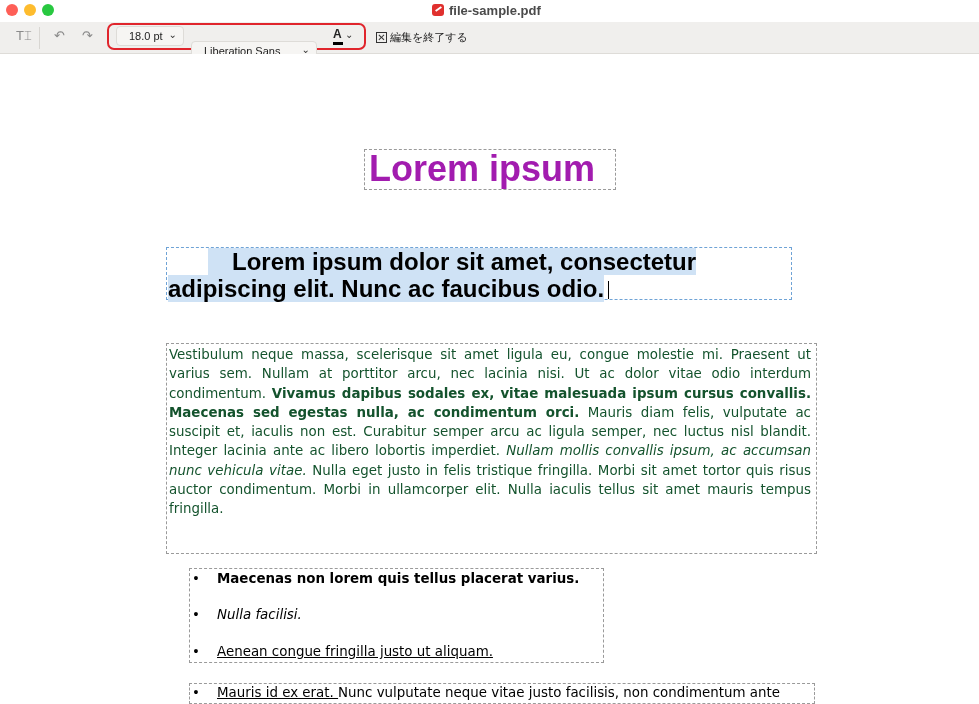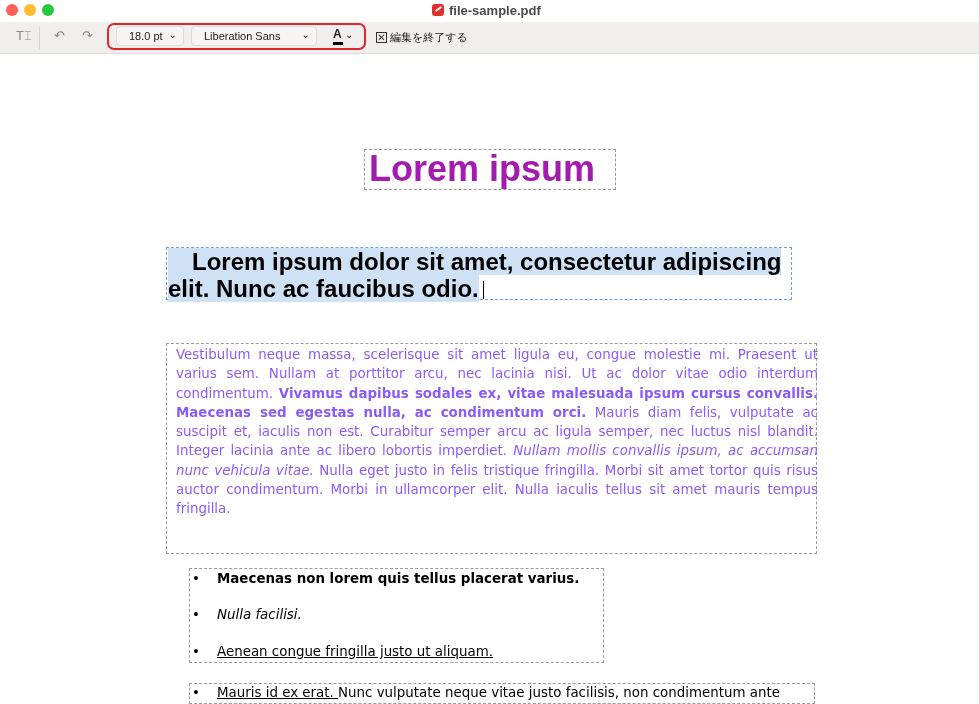--- a/index.html
+++ b/index.html
@@ -26,21 +26,21 @@
   .xbox { width:11px; height:11px; border:1px solid #333; box-sizing:border-box; font-size:10px; line-height:9px; text-align:center; color:#333; }
   .page { position:absolute; left:0; top:54px; width:979px; height:650px; background:#fff; }
   .box { position:absolute; border:1px dashed #9a9a9a; box-sizing:border-box; }
   .h1box { left:364px; top:95px; width:252px; height:41px; }
   .h1 { position:absolute; left:4px; top:-2px; font-size:36px; font-weight:bold; color:#a21caf; white-space:nowrap; }
   .h2box { left:166px; top:193px; width:626px; height:53px; border-color:#6fa3d6; }
   .h2 { position:absolute; left:1px; top:0px; font-size:24px; font-weight:bold; line-height:27px; color:#000; width:622px; }
   .sel { background:#cfe2f5; }
   .caret { display:inline-block; width:1px; height:18px; background:#000; vertical-align:-2px; margin-left:4px; }
   .parabox { left:166px; top:289px; width:651px; height:211px; }
-  .para { position:absolute; left:9px; top:1px; width:642px; font-family:"DejaVu Sans", sans-serif; font-size:13.4px; line-height:19.3px; color:#8b5cf6; text-align:justify; }
+  .para { position:absolute; left:2px; top:1px; width:642px; font-family:"DejaVu Sans", sans-serif; font-size:13.4px; line-height:19.3px; color:#14532d; text-align:justify; }
   .para p { margin:0; }
   .para p + p { margin-top:15px; }
   .listbox1 { left:189px; top:514px; width:415px; height:95px; }
   .listbox2 { left:189px; top:629px; width:626px; height:21px; }
   .li { position:absolute; left:2px; font-family:"DejaVu Sans", sans-serif; font-size:13.4px; color:#000; white-space:nowrap; }
   .li .bullet { display:inline-block; width:25px; }
   .u { text-decoration:underline; }
 </style>
 </head>
 <body>
@@ -58,42 +58,42 @@
 <div class="toolbar">
   <span class="tb-icon" style="left:16px;">T⌶</span>
   <span class="sep"></span>
   <span class="tb-icon" style="left:54px;">↶</span>
   <span class="tb-icon" style="left:82px;">↷</span>
   <div class="hl-box"></div>
   <div class="select" style="left:116px; width:68px;">
     <span>18.0 pt</span>
     <span class="chev">⌄</span>
   </div>
-  <div class="select" style="left:191px; width:126px;">
+  <div class="select" style="left:191px; width:126px;margin-top:15px;">
     <span>Liberation Sans</span>
     <span class="chev">⌄</span>
   </div>
   <div class="color-btn">
     <span class="A">A</span>
     <span class="bar"></span>
     <span class="chev">⌄</span>
   </div>
   <div class="end-edit">
     <span class="xbox">✕</span>
     <span>編集を終了する</span>
   </div>
 </div>
 
 <div class="page">
   <div class="box h1box">
     <div class="h1">Lorem ipsum</div>
   </div>
 
   <div class="box h2box">
-    <div class="h2"><span style="padding-left:24px;" class="sel">Lorem ipsum dolor sit amet, consectetur adipiscing elit. Nunc ac faucibus odio.</span><span class="caret"></span></div>
+    <div class="h2"><span style="padding-left:24px;margin-left:40px;" class="sel">Lorem ipsum dolor sit amet, consectetur adipiscing elit. Nunc ac faucibus odio.</span><span class="caret"></span></div>
   </div>
 
   <div class="box parabox">
     <div class="para">
       <p><span>Vestibulum neque massa, scelerisque sit amet ligula eu, congue molestie mi. Praesent ut varius sem. Nullam at porttitor arcu, nec lacinia nisi. Ut ac dolor vitae odio interdum condimentum. </span><b>Vivamus dapibus sodales ex, vitae malesuada ipsum cursus convallis. Maecenas sed egestas nulla, ac condimentum orci.</b><span> Mauris diam felis, vulputate ac suscipit et, iaculis non est. Curabitur semper arcu ac ligula semper, nec luctus nisl blandit. Integer lacinia ante ac libero lobortis imperdiet. </span><i>Nullam mollis convallis ipsum, ac accumsan nunc vehicula vitae.</i><span> Nulla eget justo in felis tristique fringilla. Morbi sit amet tortor quis risus auctor condimentum. Morbi in ullamcorper elit. Nulla iaculis tellus sit amet mauris tempus fringilla.</span></p>
     </div>
   </div>
 
   <div class="box listbox1">
     <div class="li" style="top:2px;">

